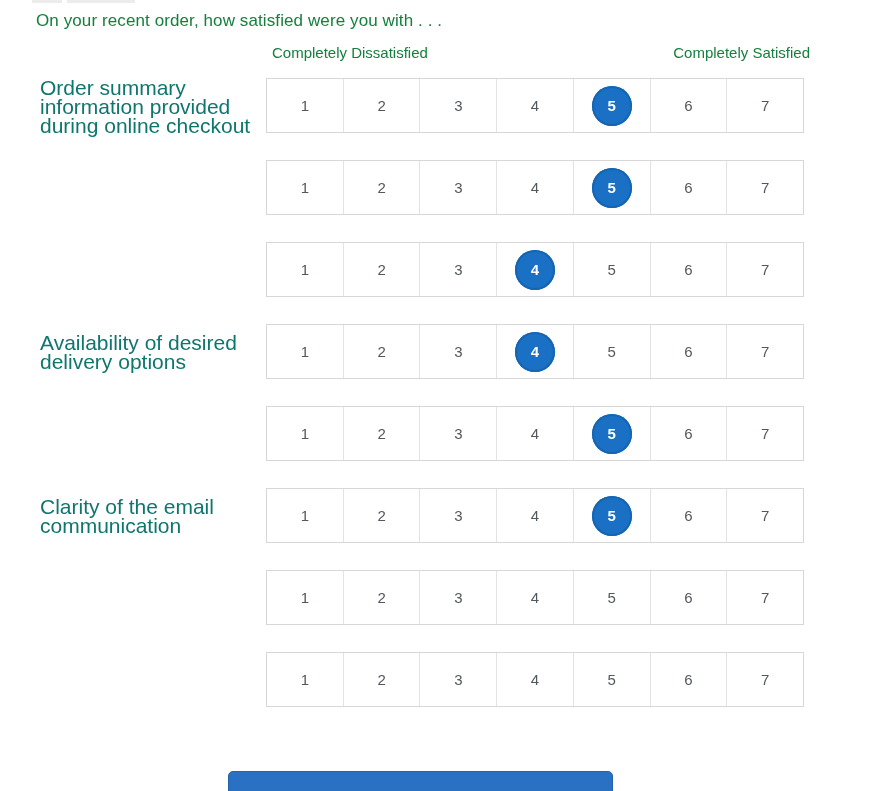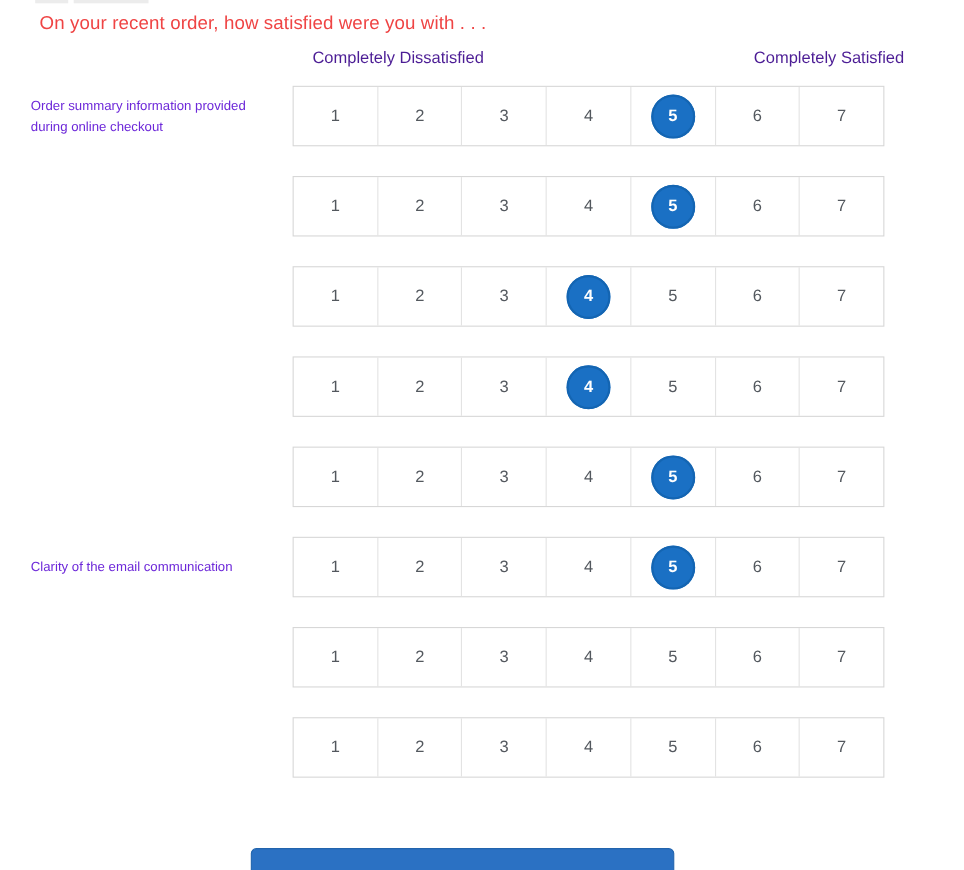--- a/index.html
+++ b/index.html
@@ -25,53 +25,53 @@
   .seg-a { left: 32px; width: 30px; }
   .seg-b { left: 67px; width: 68px; }
 
   .title {
     position: absolute;
     left: 36px;
     top: 11px;
     margin: 0;
     font-size: 17px;
     font-weight: 400;
-    color: #ef4444;
+    color: #15803d;
     letter-spacing: 0.1px;
   }
   .scale-header {
     position: absolute;
-    left: 284px;
+    left: 272px;
     top: 44px;
     width: 538px;
     display: flex;
     justify-content: space-between;
     font-size: 15px;
-    color: #4c1d95;
+    color: #15803d;
   }
   .rows {
     position: absolute;
     left: 0;
     top: 78px;
     width: 876px;
   }
   .row {
     position: relative;
     height: 55px;
     margin-bottom: 27px;
   }
   .row-label {
     position: absolute;
-    left: 28px;
+    left: 40px;
     top: 50%;
     transform: translateY(-50%);
     width: 222px;
-    font-size: 12px;
+    font-size: 21px;
     line-height: 19px;
-    color: #6d28d9;
+    color: #0f766e;
   }
   .scale {
     position: absolute;
     left: 266px;
     top: 0;
     width: 538px;
     height: 55px;
     box-sizing: border-box;
     display: flex;
     background: #ffffff;
@@ -202,20 +202,21 @@
           <div class="cell">
             <span>6</span>
           </div>
           <div class="cell">
             <span>7</span>
           </div>
         </div>
   </div>
 
   <div class="row">
+    <div class="row-label">Availability of desired delivery options</div>
     <div class="scale">
           <div class="cell">
             <span>1</span>
           </div>
           <div class="cell">
             <span>2</span>
           </div>
           <div class="cell">
             <span>3</span>
           </div>

